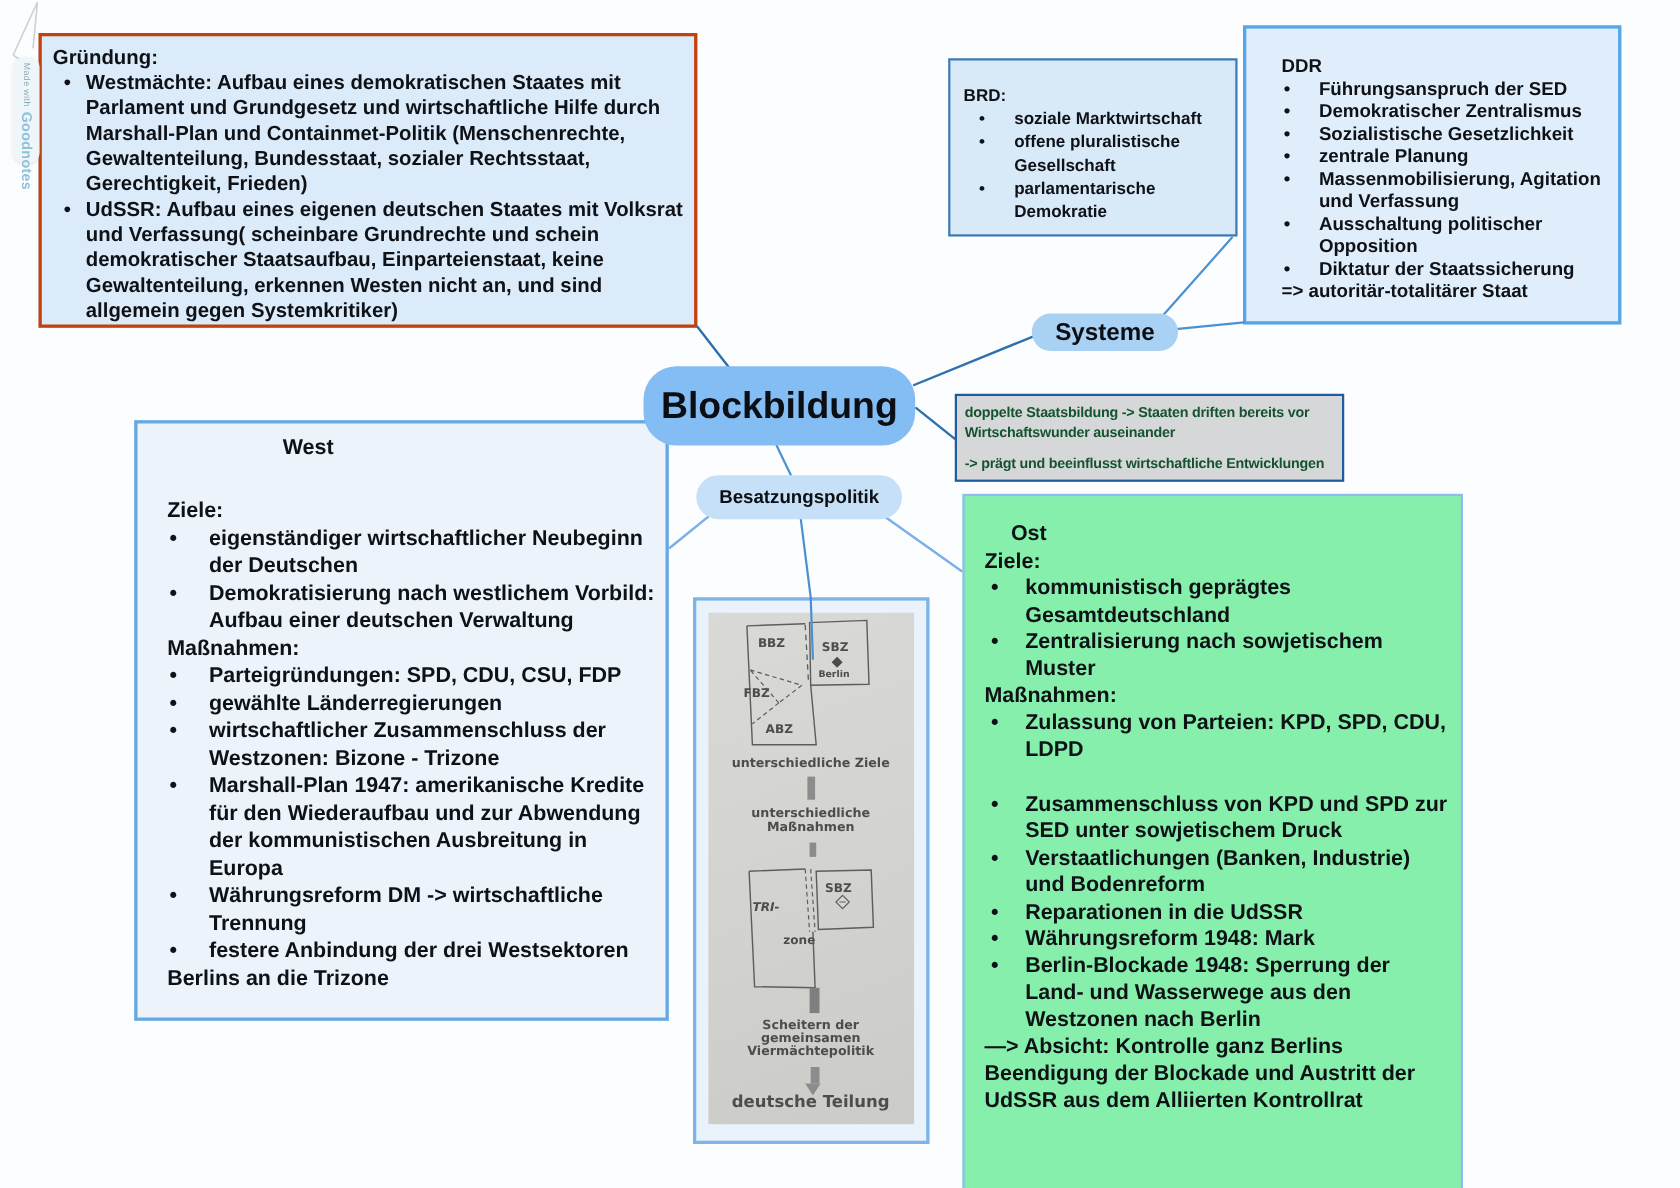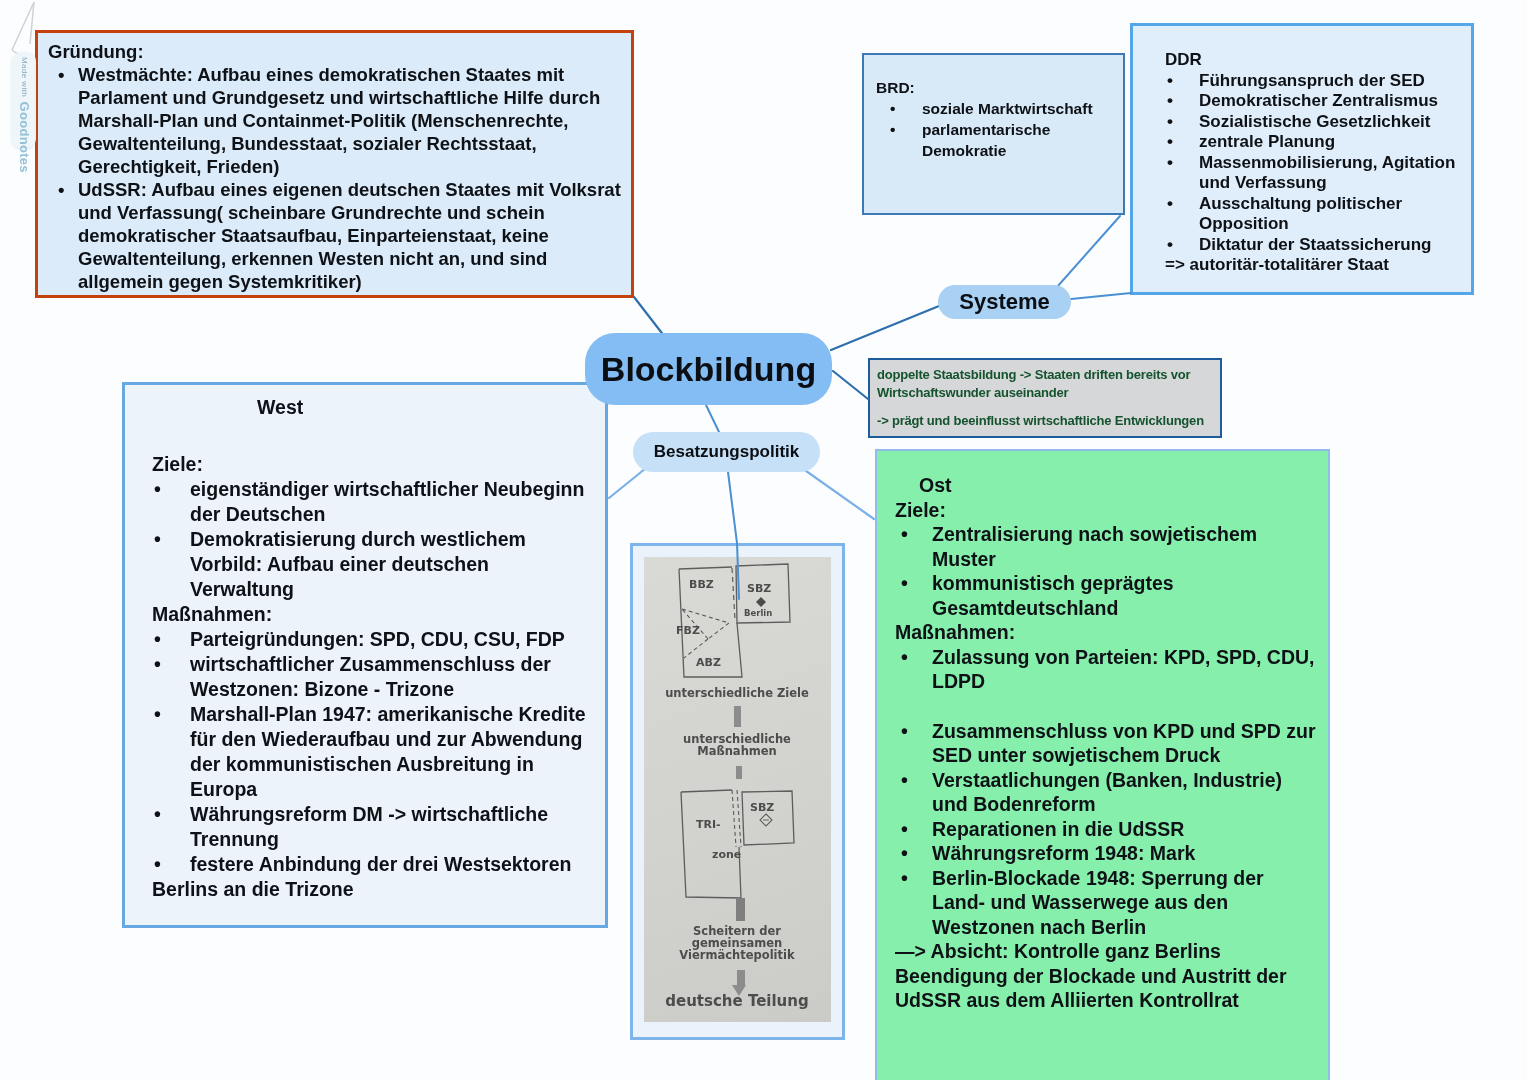--- a/index.html
+++ b/index.html
@@ -137,20 +137,21 @@
   <ul>
     <li>Westmächte: Aufbau eines demokratischen Staates mit Parlament und Grundgesetz und wirtschaftliche Hilfe durch Marshall-Plan und Containmet-Politik (Menschenrechte, Gewaltenteilung, Bundesstaat, sozialer Rechtsstaat, Gerechtigkeit, Frieden)</li>
     <li>UdSSR: Aufbau eines eigenen deutschen Staates mit Volksrat und Verfassung( scheinbare Grundrechte und schein demokratischer Staatsaufbau, Einparteienstaat, keine Gewaltenteilung, erkennen Westen nicht an, und sind allgemein gegen Systemkritiker)</li>
   </ul>
 </div>
 
 <div class="box brd">
   <div class="box-title">BRD:</div>
   <ul>
     <li>soziale Marktwirtschaft</li>
+    <li>offene pluralistische Gesellschaft</li>
     <li>parlamentarische Demokratie</li>
   </ul>
 </div>
 
 <div class="box ddr">
   <div class="box-title">DDR</div>
   <ul>
     <li>Führungsanspruch der SED</li>
     <li>Demokratischer Zentralismus</li>
     <li>Sozialistische Gesetzlichkeit</li>
@@ -169,25 +170,26 @@
 <div class="box doppelte">
   <div class="line1">doppelte Staatsbildung -&gt; Staaten driften bereits vor Wirtschaftswunder auseinander</div>
   <div class="line2">-&gt; prägt und beeinflusst wirtschaftliche Entwicklungen</div>
 </div>
 
 <div class="box west">
   <div class="box-title">West</div>
   <div class="label">Ziele:</div>
   <ul>
     <li>eigenständiger wirtschaftlicher Neubeginn der Deutschen</li>
-    <li>Demokratisierung durch westlichem Vorbild: Aufbau einer deutschen Verwaltung</li>
+    <li>Demokratisierung nach westlichem Vorbild: Aufbau einer deutschen Verwaltung</li>
   </ul>
   <div class="label">Maßnahmen:</div>
   <ul>
     <li>Parteigründungen: SPD, CDU, CSU, FDP</li>
+    <li>gewählte Länderregierungen</li>
     <li>wirtschaftlicher Zusammenschluss der Westzonen: Bizone - Trizone</li>
     <li>Marshall-Plan 1947: amerikanische Kredite für den Wiederaufbau und zur Abwendung der kommunistischen Ausbreitung in Europa</li>
     <li>Währungsreform DM -&gt; wirtschaftliche Trennung</li>
     <li>festere Anbindung der drei Westsektoren</li>
   </ul>
   <div class="footer">Berlins an die Trizone</div>
 </div>
 
 <div class="box imgbox">
   <div class="photo">
@@ -216,34 +218,34 @@
       <rect x="93" y="413" width="8" height="15" fill="#8c8c8c"></rect>
       <polygon points="88,428 102,428 95,439" fill="#8c8c8c"></polygon>
     </svg>
     <span style="left:45px;top:22px;">BBZ</span>
     <span style="left:103px;top:26px;">SBZ</span>
     <span style="left:100px;top:50px;font-size:8.5px;">Berlin</span>
     <span style="left:32px;top:68px;">FBZ</span>
     <span style="left:52px;top:100px;">ABZ</span>
     <span class="cap" style="left:8px;top:130px;width:170px;font-size:11.5px;">unterschiedliche Ziele</span>
     <span class="cap" style="left:30px;top:176px;width:126px;font-size:11.5px;">unterschiedliche Maßnahmen</span>
-    <span style="left:52px;top:262px;">TRI-</span>
+    <span style="left:40px;top:262px;font-style:italic;">TRI-</span>
     <span style="left:68px;top:292px;">zone</span>
     <span style="left:106px;top:245px;">SBZ</span>
     <span class="cap" style="left:23px;top:368px;width:140px;font-size:11.5px;">Scheitern der gemeinsamen Viermächtepolitik</span>
     <span class="cap" style="left:13px;top:438px;width:160px;font-size:15px;">deutsche Teilung</span>
   </div>
 </div>
 
 <div class="box ost">
   <div class="box-title">Ost</div>
   <div class="label">Ziele:</div>
   <ul>
+    <li>kommunistisch geprägtes Gesamtdeutschland</li>
     <li>Zentralisierung nach sowjetischem Muster</li>
-    <li>kommunistisch geprägtes Gesamtdeutschland</li>
   </ul>
   <div class="label">Maßnahmen:</div>
   <ul>
     <li>Zulassung von Parteien: KPD, SPD, CDU, LDPD</li>
     <li class="gap">Zusammenschluss von KPD und SPD zur SED unter sowjetischem Druck</li>
     <li>Verstaatlichungen (Banken, Industrie) und Bodenreform</li>
     <li>Reparationen in die UdSSR</li>
     <li>Währungsreform 1948: Mark</li>
     <li>Berlin-Blockade 1948: Sperrung der Land- und Wasserwege aus den Westzonen nach Berlin</li>
   </ul>

